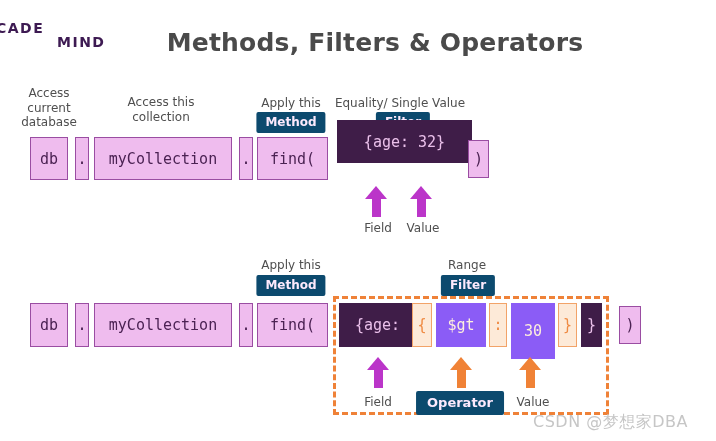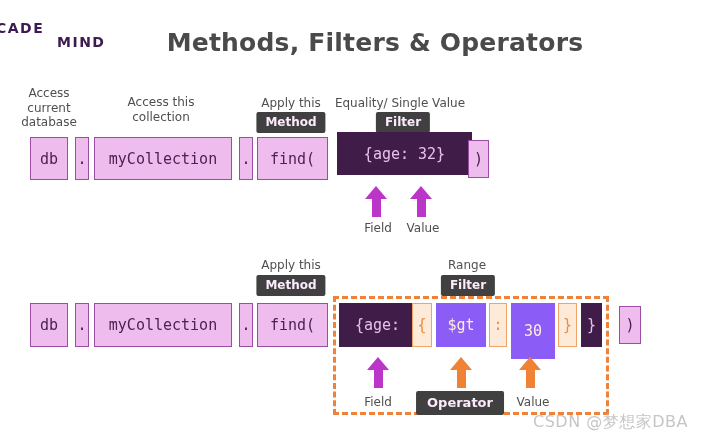--- a/index.html
+++ b/index.html
@@ -11,21 +11,21 @@
 
   
   .title{position:absolute;left:30px;top:28px;width:690px;text-align:center;
          font-size:25px;font-weight:bold;color:#4a4a4a;letter-spacing:.2px;}
 
   
   .lbl{position:absolute;transform:translateX(-50%);color:#4f4f4f;font-size:12px;
        line-height:1.22;text-align:center;white-space:pre-line;}
 
   
-  .badge{position:absolute;transform:translateX(-50%);background:#404040;color:#fdeafd;
+  .badge{position:absolute;transform:translateX(-50%);background:#0c4a6e;color:#fdeafd;
          font-size:12px;font-weight:bold;padding:3px 9px;border-radius:2px;line-height:1.25;}
 
   
   .box{position:absolute;box-sizing:border-box;display:flex;align-items:center;justify-content:center;
        font-family:"DejaVu Sans Mono","Liberation Mono",monospace;font-size:15px;}
   .box.light{background:#efbcee;border:1.5px solid #9a4da2;color:#4b2253;}
   .box.dark{background:#3f1d48;color:#eac0ea;border:none;}
   .box.orange{background:#8b5cf6;color:#fdeedd;border:none;}
   .box.cream{background:#fdead8;border:1.5px solid #f2a368;color:#ef8a42;}
 
@@ -62,21 +62,21 @@
   <div class="lbl" style="left:291px;top:96px;">Apply this</div>
   <div class="badge" style="left:291px;top:112px;">Method</div>
   <div class="lbl" style="left:400px;top:96px;">Equality/ Single Value</div>
   <div class="badge" style="left:403px;top:112px;">Filter</div>
 
   <div class="box light" style="left:30px;top:137px;width:38px;height:43px;">db</div>
   <div class="box light" style="left:75px;top:137px;width:14px;height:43px;">.</div>
   <div class="box light" style="left:94px;top:137px;width:138px;height:43px;">myCollection</div>
   <div class="box light" style="left:239px;top:137px;width:14px;height:43px;">.</div>
   <div class="box light" style="left:257px;top:137px;width:71px;height:43px;">find(</div>
-  <div class="box dark" style="left:337px;top:132px;width:135px;height:43px;">{age: 32}</div>
+  <div class="box dark" style="left:337px;top:120px;width:135px;height:43px;">{age: 32}</div>
   <div class="box light" style="left:468px;top:140px;width:21px;height:38px;">)</div>
 
   <div class="arrow magenta" style="left:376px;top:186px;">
     <div class="head"></div>
       <div class="shaft"></div>
   </div>
   <div class="arrow magenta" style="left:421px;top:186px;">
     <div class="head"></div>
       <div class="shaft"></div>
   </div>

